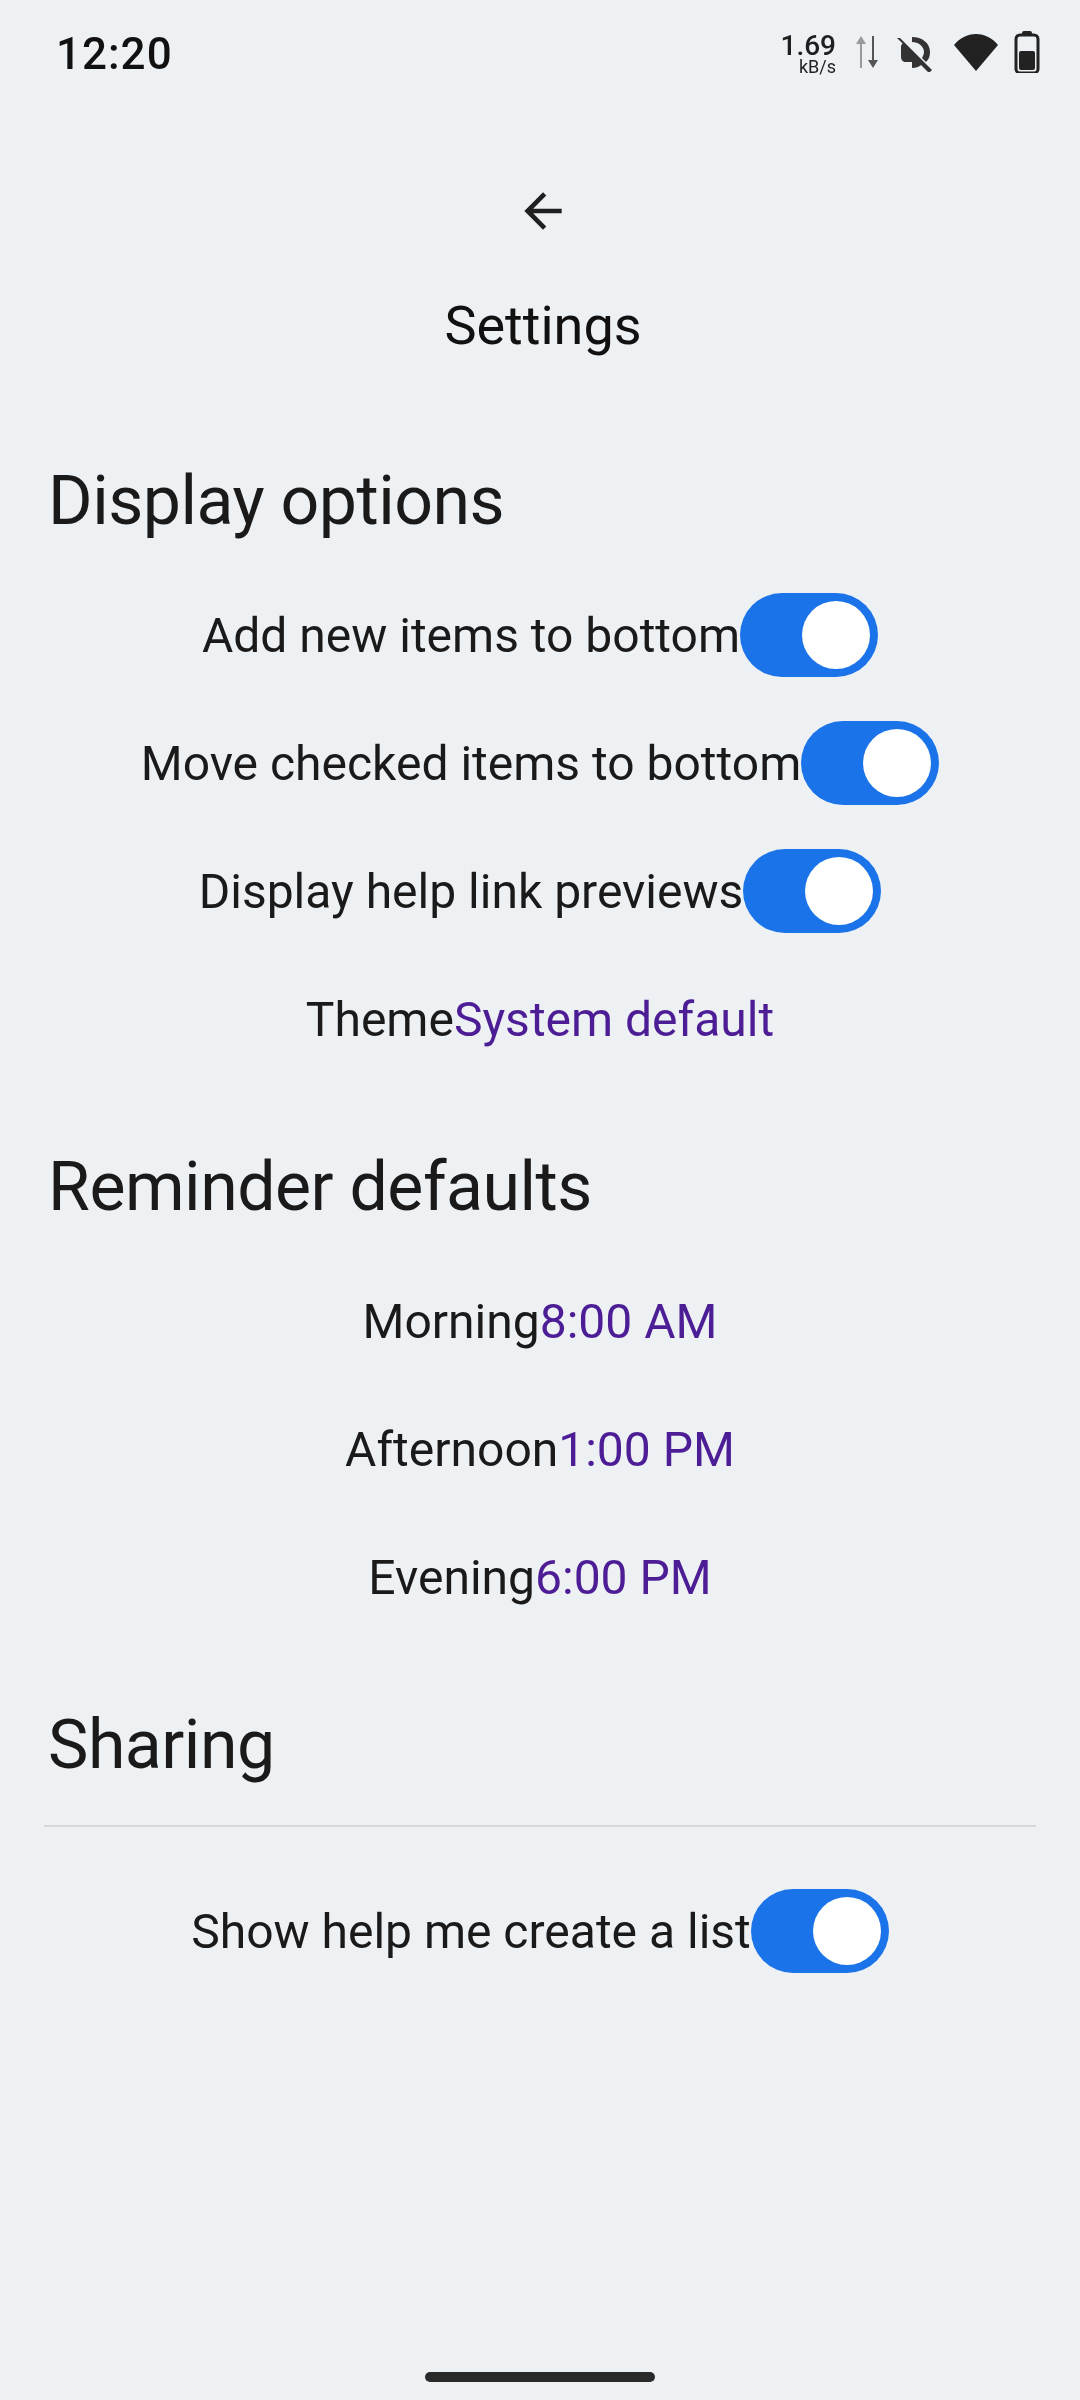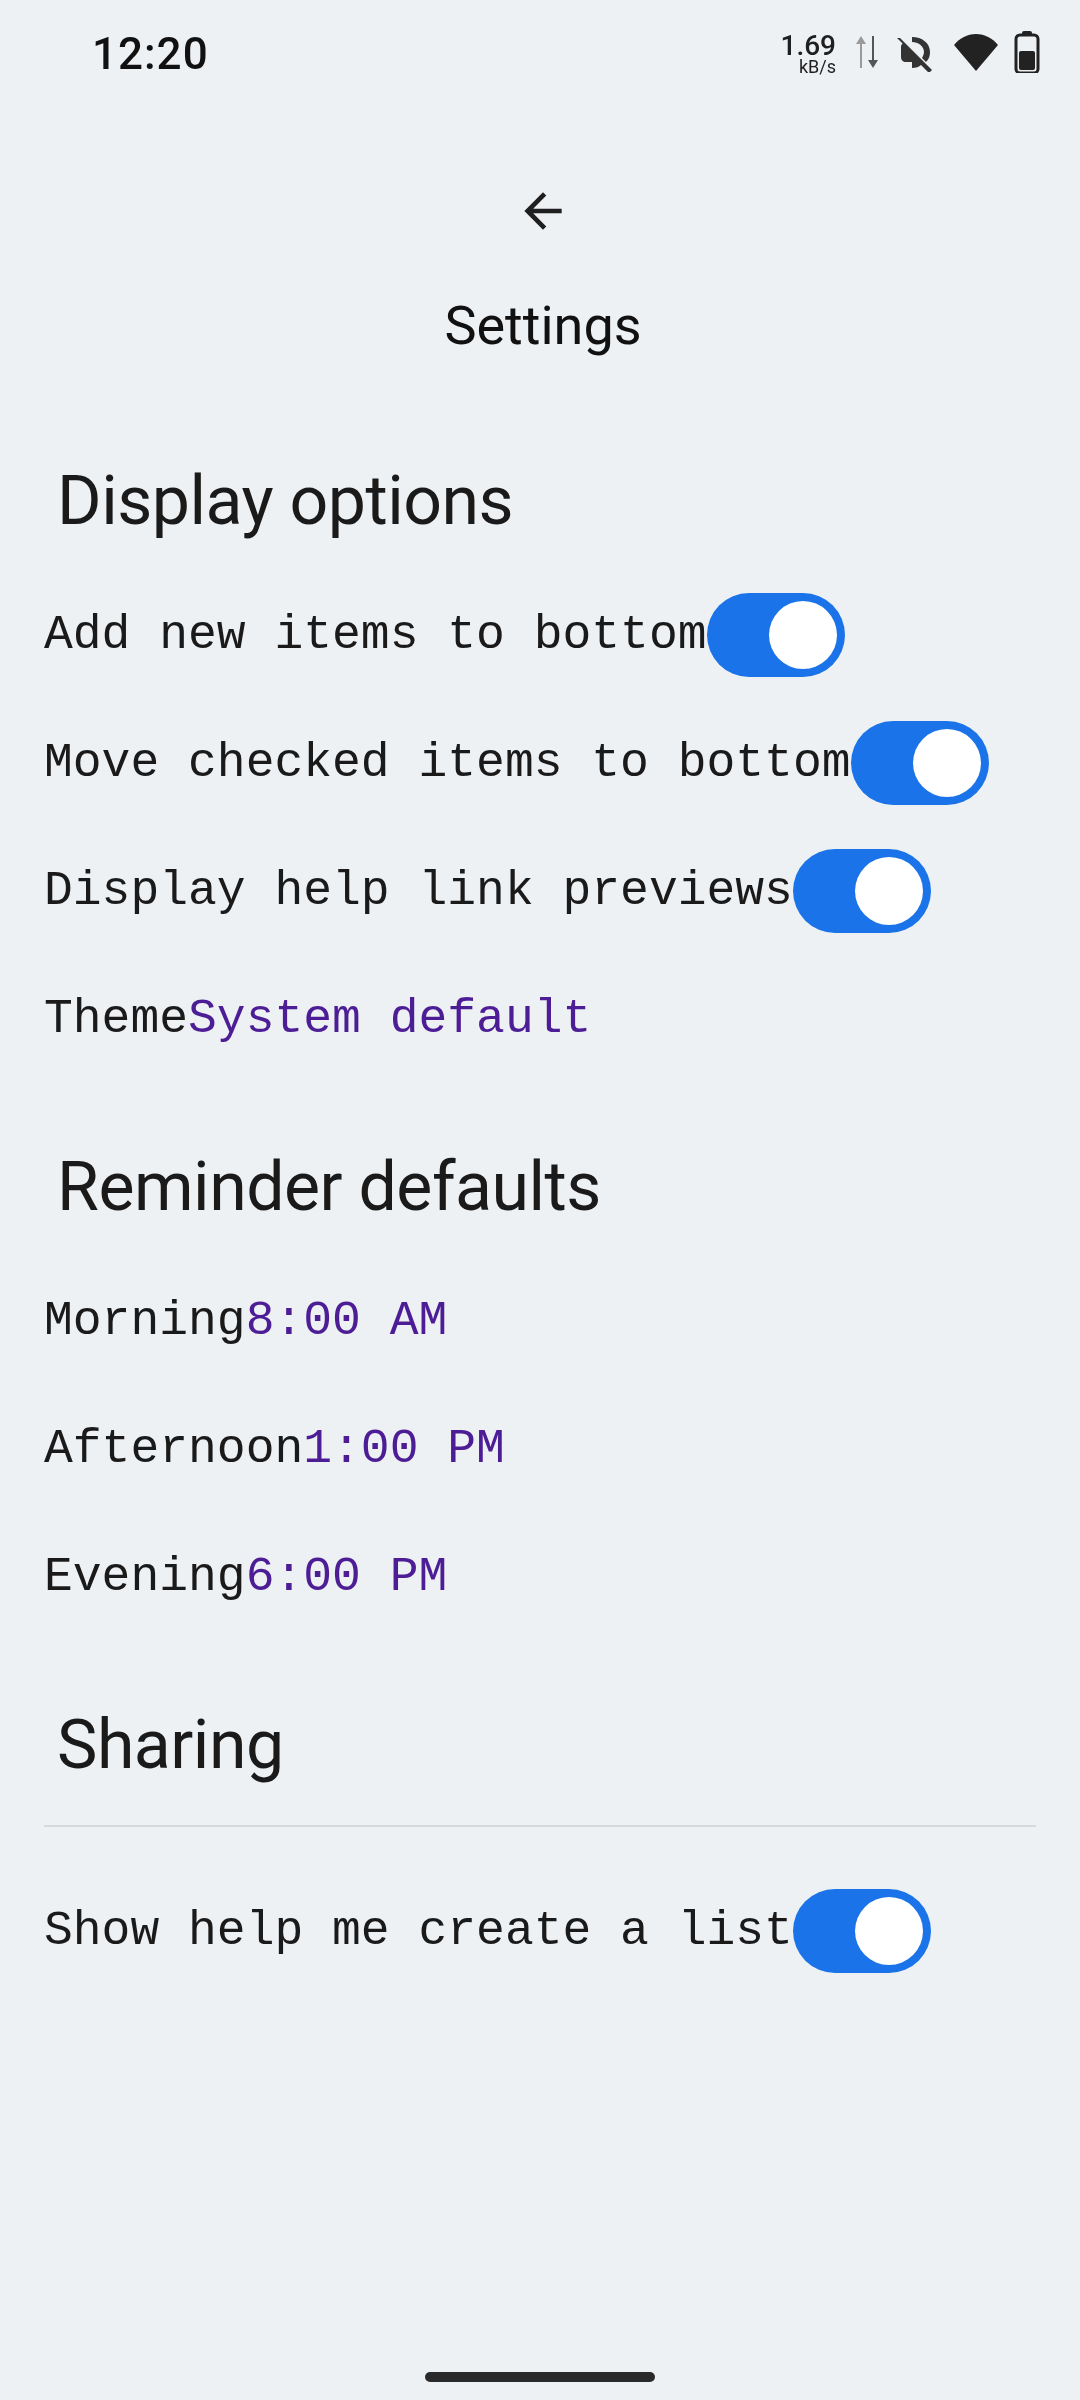--- a/index.html
+++ b/index.html
@@ -9,21 +9,20 @@
     font-family: Roboto, "Helvetica Neue", Arial, sans-serif;
     color: #1f1f1f;
     position: relative;
   }
   .status-bar {
     display: flex;
     justify-content: space-between;
     align-items: center;
     padding: 32px 40px 0 56px;
     height: 76px;
-    margin-left: 36px;
   }
   .status-time { font-size: 44px; font-weight: 500; color: #111; letter-spacing: 1px; }
   .status-right { display: flex; align-items: center; gap: 14px; }
   .net-stats { text-align: right; line-height: 0.9; margin-right: 4px; }
   .net-speed { font-size: 28px; font-weight: 500; }
   .net-unit { font-size: 18px; }
 
   .appbar {
     display: flex;
     align-items: center;
@@ -33,30 +32,29 @@
   }
   .back-btn { width: 72px; height: 72px; display: flex; align-items: center; justify-content: center; background: transparent; border: none; cursor: pointer; }
   .page-title { font-size: 54px; font-weight: 400; color: #111; }
 
   .content { padding: 0 44px; }
 
   .section-title {
     font-size: 68px;
     font-weight: 400;
     color: #1a1a1a;
-    margin: 64px 0 30px 13px;
+    margin: 64px 0 30px 4px;
     letter-spacing: -0.5px;
   }
 
   .row {
     display: flex;
     align-items: center;
-    justify-content: flex-start;
+    justify-content: center;
     min-height: 128px;
-    font-family: Liberation Mono, monospace;
   }
   .row-label {
     font-size: 48px;
     font-weight: 400;
     color: #1a1a1a;
   }
   .row-value {
     font-size: 48px;
     font-weight: 400;
     color: #4c1d95;

